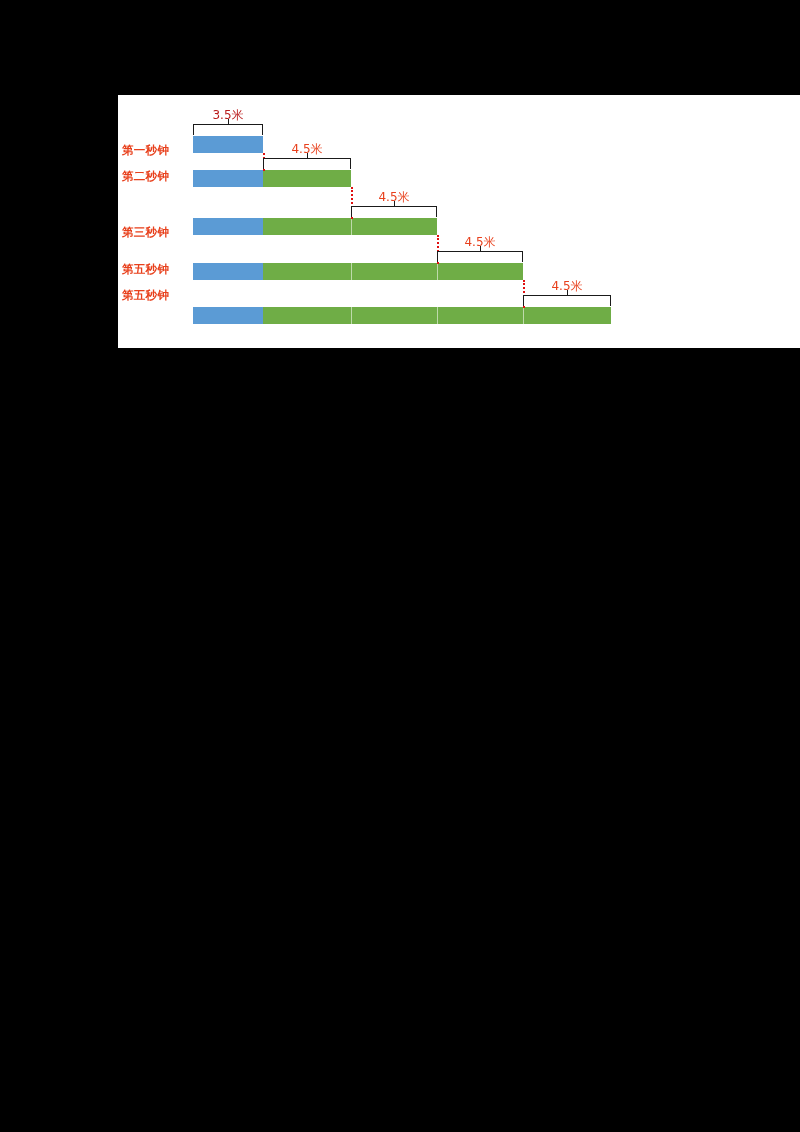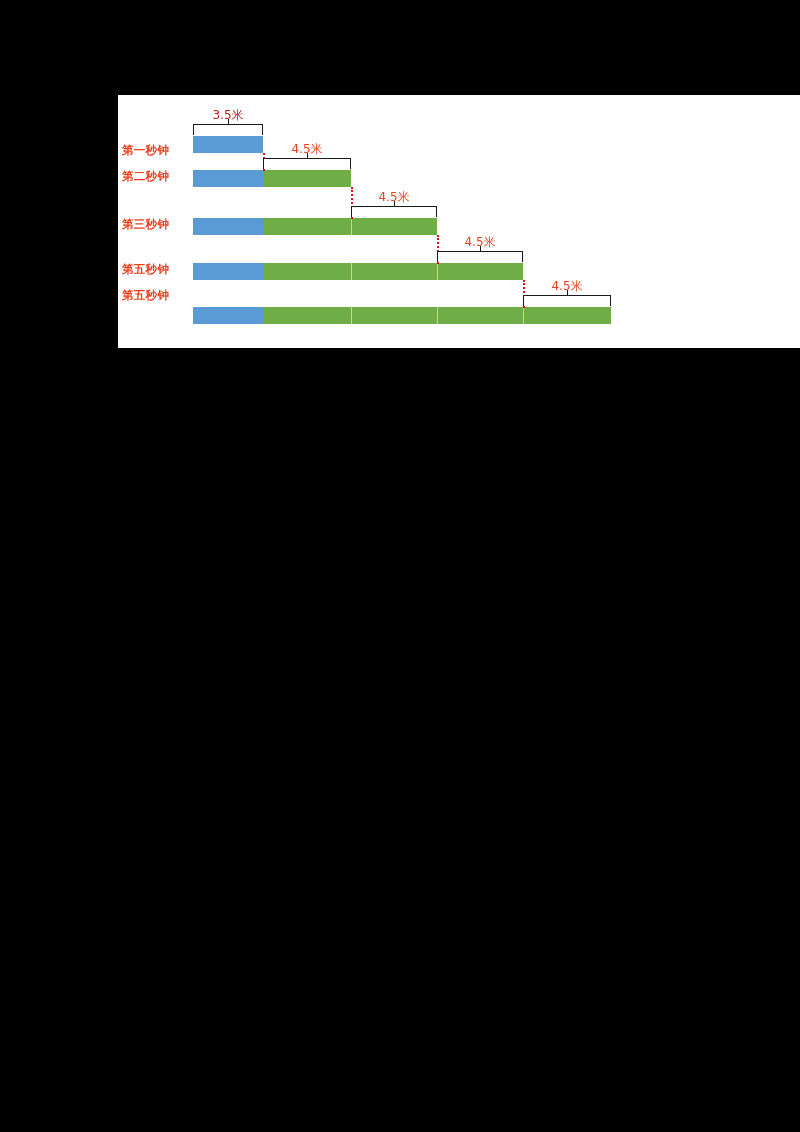--- a/index.html
+++ b/index.html
@@ -107,21 +107,21 @@
       <div class="bracket" style="left: 75px; top: 29px; width: 70px; border-color: rgb(26, 26, 26);"></div>
       <div class="bracket-tick" style="left: 110px; top: 24px; background: rgb(26, 26, 26);"></div>
       <div class="caption" style="left: 110px; top: 12px; color: #b91c1c;">3.5米</div>
       <div class="row-label" style="left: 4px; top: 74px;">第二秒钟</div>
       <div class="bar blue" style="left: 75px; top: 75px; width: 70px; background: rgb(91, 155, 213);"></div>
       <div class="bar green" style="left: 145px; top: 75px; width: 88px; background: rgb(111, 173, 70);"></div>
       <div class="dropline" style="left: 145px; top: 58px; height: 18px; border-left-color: rgb(224, 16, 16);"></div>
       <div class="bracket" style="left: 145px; top: 63px; width: 88px; border-color: rgb(26, 26, 26);"></div>
       <div class="bracket-tick" style="left: 189px; top: 58px; background: rgb(26, 26, 26);"></div>
       <div class="caption" style="left: 189px; top: 46px; color: rgb(232, 64, 28);">4.5米</div>
-      <div class="row-label" style="left: 4px; top: 122px; font-family: Liberation Mono, monospace;">第三秒钟</div>
+      <div class="row-label" style="left: 4px; top: 130px; font-family: Liberation Mono, monospace;">第三秒钟</div>
       <div class="bar blue" style="left: 75px; top: 123px; width: 70px; background: rgb(91, 155, 213);"></div>
       <div class="bar green" style="left: 145px; top: 123px; width: 174px; background: rgb(111, 173, 70);"></div>
       <div class="seg-sep" style="left: 233px; top: 123px;"></div>
       <div class="dropline" style="left: 233px; top: 92px; height: 32px; border-left-color: rgb(224, 16, 16);"></div>
       <div class="bracket" style="left: 233px; top: 111px; width: 86px; border-color: rgb(26, 26, 26);"></div>
       <div class="bracket-tick" style="left: 276px; top: 106px; background: rgb(26, 26, 26);"></div>
       <div class="caption" style="left: 276px; top: 94px; color: rgb(232, 64, 28);">4.5米</div>
       <div class="row-label" style="left: 4px; top: 167px;">第五秒钟</div>
       <div class="bar blue" style="left: 75px; top: 168px; width: 70px; background: rgb(91, 155, 213);"></div>
       <div class="bar green" style="left: 145px; top: 168px; width: 260px; background: rgb(111, 173, 70);"></div>

